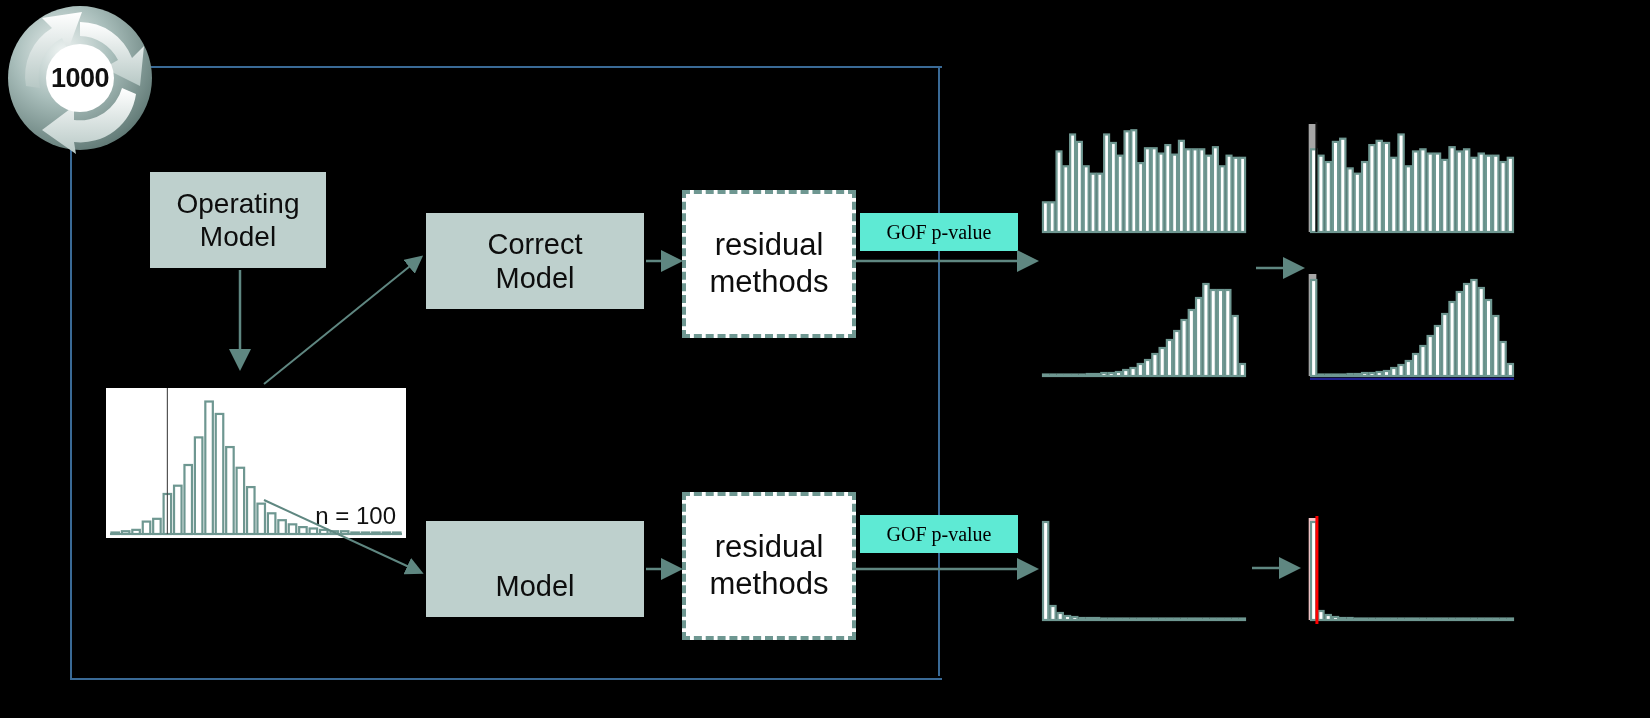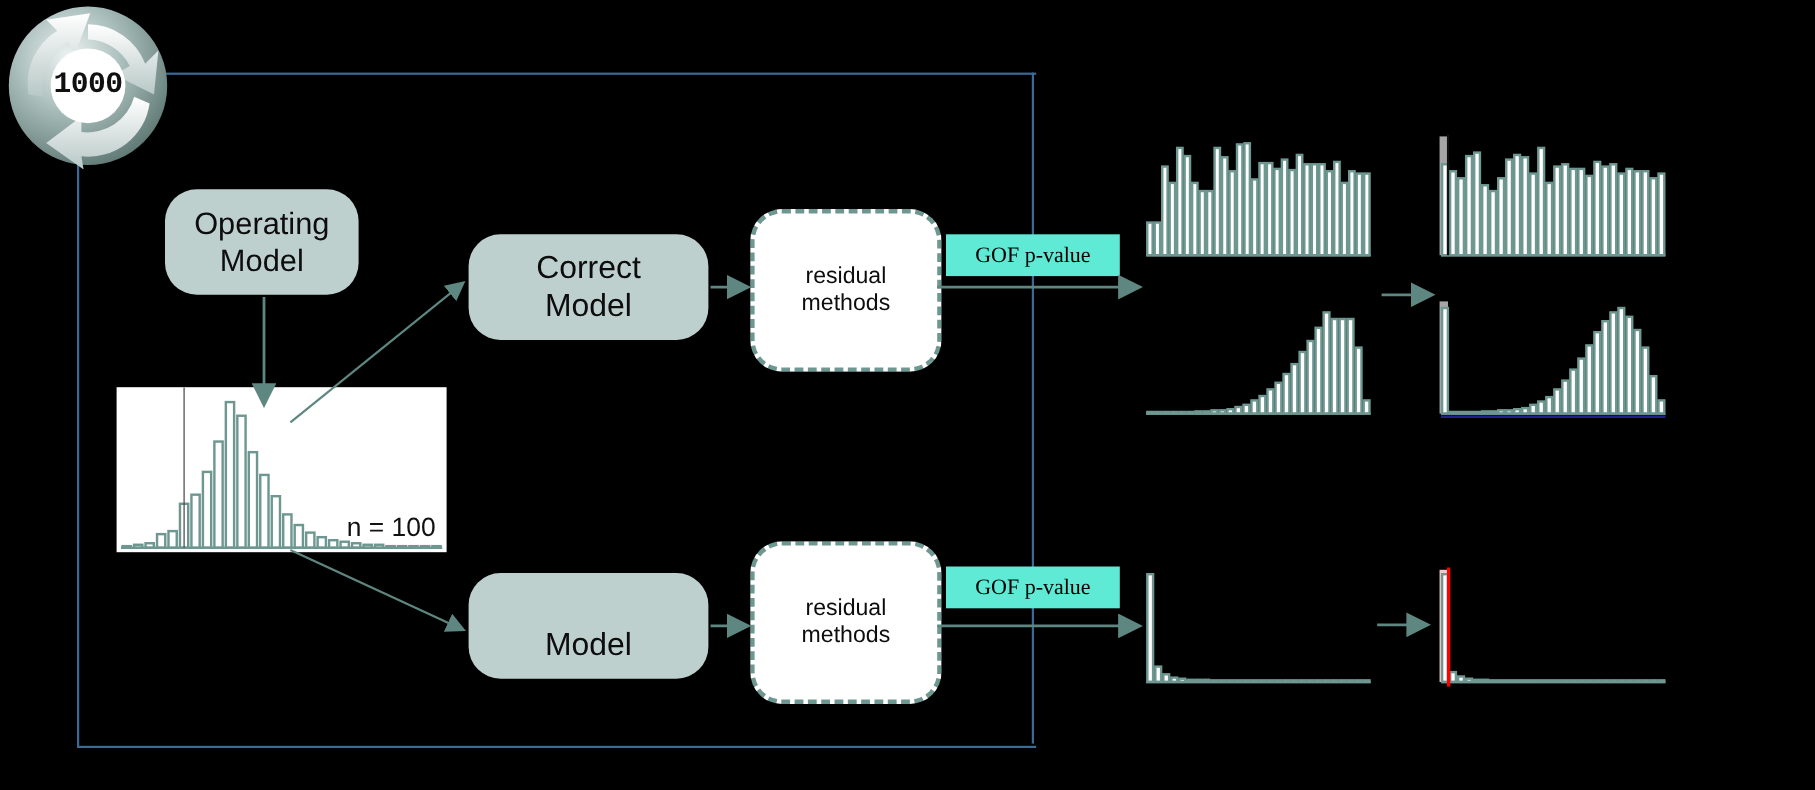--- a/index.html
+++ b/index.html
@@ -9,47 +9,47 @@
 
   
   .loop-frame{position:absolute;border:2px solid #3a6a96;background:transparent;}
 
   
   .cycle-badge{position:absolute;left:4px;top:2px;width:152px;height:152px;}
   .cycle-badge svg{display:block;}
   .cycle-label{
     position:absolute;left:0;top:0;width:152px;height:152px;
     display:flex;align-items:center;justify-content:center;
-    font-size:27px;font-weight:bold;color:#111;font-family:Liberation Mono, monospace;
+    font-size:27px;font-weight:bold;color:#111;font-family:Liberation Sans, sans-serif;
     letter-spacing:-.5px;pointer-events:none;
   }
 
   
   .box{
     position:absolute;display:flex;align-items:center;justify-content:center;
-    text-align:center;line-height:1.18;color:#0d0d0d;border-radius:29px;
+    text-align:center;line-height:1.18;color:#0d0d0d;
   }
   .box-fill{background:#bed0cd;}
   .box-dashed{background:#ffffff;border:4px dashed #6e9791;}
   .box-op{font-size:28px;}
   .box-model{font-size:29px;}
-  .box-resid{font-size:21px;}
+  .box-resid{font-size:31px;}
 
   
   .gof-tag{
     position:absolute;background:#5eead4;color:#000;
     font-family:"Liberation Serif",serif;font-size:20px;
     display:flex;align-items:center;justify-content:center;
   }
 
   
   .arrow-layer{position:absolute;left:0;top:0;width:1650px;height:718px;pointer-events:none;}
 
   
-  .data-panel{position:absolute;background:#ffffff;overflow:hidden;}
+  .data-panel{position:absolute;background:#ffffff;overflow:hidden;margin-top:36px;}
   .panel-note{
     position:absolute;right:10px;bottom:8px;font-size:24px;color:#111;
     font-family:"Liberation Sans",sans-serif;
   }
 
   
   .hist{position:absolute;}
   .hist svg{display:block;}
 </style>
 </head>

